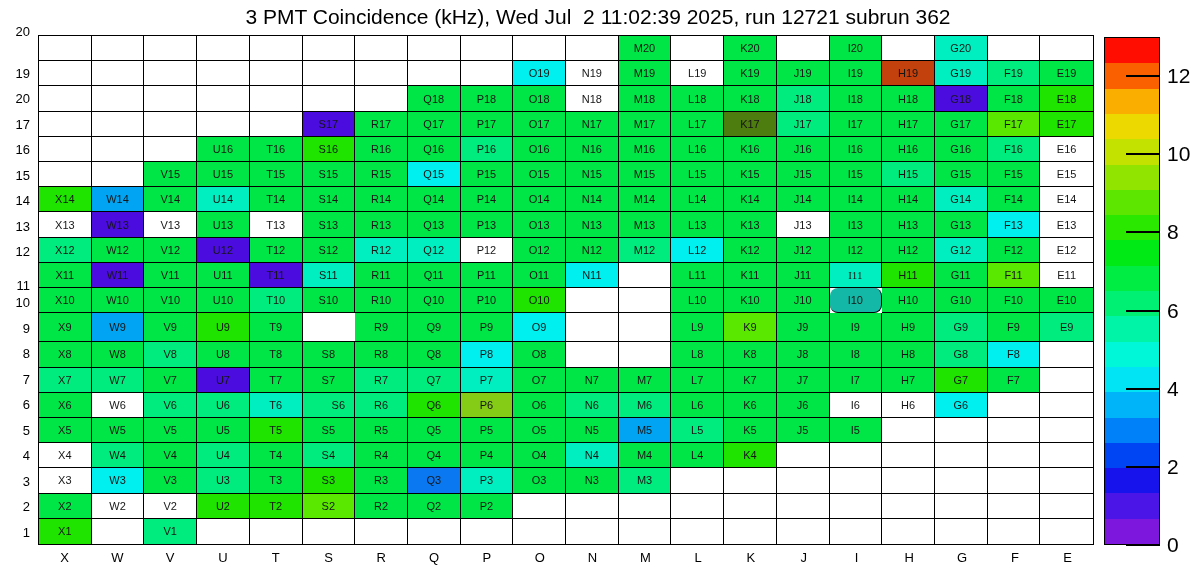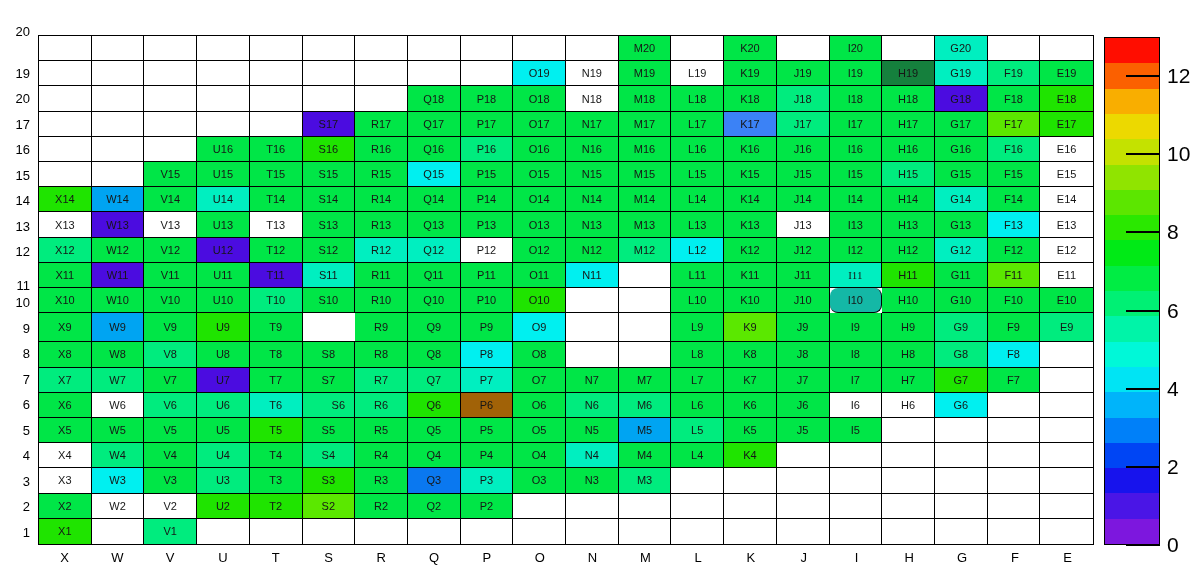--- a/index.html
+++ b/index.html
@@ -51,20 +51,21 @@
   }
   .cb-tick-label{
     position:absolute;left:1167px;width:40px;height:24px;
     font-size:21px;color:#000;line-height:24px;text-align:left;
   }
 </style>
 </head>
 <body>
 
 <div id="canvas">
+  <div id="chart-title">3 PMT Coincidence (kHz), Wed Jul  2 11:02:39 2025, run 12721 subrun 362</div>
   <div id="grid">
       <div class="cell" style="background: rgb(255, 255, 255);"></div>
       <div class="cell" style="background: rgb(255, 255, 255);"></div>
       <div class="cell" style="background: rgb(255, 255, 255);"></div>
       <div class="cell" style="background: rgb(255, 255, 255);"></div>
       <div class="cell" style="background: rgb(255, 255, 255);"></div>
       <div class="cell" style="background: rgb(255, 255, 255);"></div>
       <div class="cell" style="background: rgb(255, 255, 255);"></div>
       <div class="cell" style="background: rgb(255, 255, 255);"></div>
       <div class="cell" style="background: rgb(255, 255, 255);"></div>
@@ -88,21 +89,21 @@
       <div class="cell" style="background: rgb(255, 255, 255);"></div>
       <div class="cell" style="background: rgb(255, 255, 255);"></div>
       <div class="cell" style="background: rgb(255, 255, 255);"></div>
       <div class="cell" style="background: rgb(0, 240, 240);">O19</div>
       <div class="cell" style="background: rgb(255, 255, 255);">N19</div>
       <div class="cell" style="background: rgb(0, 230, 71);">M19</div>
       <div class="cell" style="background: rgb(255, 255, 255);">L19</div>
       <div class="cell" style="background: rgb(0, 230, 71);">K19</div>
       <div class="cell" style="background: rgb(0, 230, 71);">J19</div>
       <div class="cell" style="background: rgb(0, 230, 71);">I19</div>
-      <div class="cell" style="background: #15803d;">H19</div>
+      <div class="cell" style="background: #c2410c;">H19</div>
       <div class="cell" style="background: rgb(0, 239, 192);">G19</div>
       <div class="cell" style="background: rgb(0, 236, 126);">F19</div>
       <div class="cell col-last" style="background: rgb(0, 230, 71);">E19</div>
       <div class="cell" style="background: rgb(255, 255, 255);"></div>
       <div class="cell" style="background: rgb(255, 255, 255);"></div>
       <div class="cell" style="background: rgb(255, 255, 255);"></div>
       <div class="cell" style="background: rgb(255, 255, 255);"></div>
       <div class="cell" style="background: rgb(255, 255, 255);"></div>
       <div class="cell" style="background: rgb(255, 255, 255);"></div>
       <div class="cell" style="background: rgb(255, 255, 255);"></div>
@@ -125,21 +126,21 @@
       <div class="cell" style="background: rgb(255, 255, 255);"></div>
       <div class="cell" style="background: rgb(255, 255, 255);"></div>
       <div class="cell" style="background: rgb(75, 12, 224);">S17</div>
       <div class="cell" style="background: rgb(0, 230, 71);">R17</div>
       <div class="cell" style="background: rgb(0, 230, 71);">Q17</div>
       <div class="cell" style="background: rgb(0, 230, 71);">P17</div>
       <div class="cell" style="background: rgb(0, 230, 71);">O17</div>
       <div class="cell" style="background: rgb(0, 230, 71);">N17</div>
       <div class="cell" style="background: rgb(0, 230, 71);">M17</div>
       <div class="cell" style="background: rgb(0, 230, 71);">L17</div>
-      <div class="cell" style="background: #3b82f6;">K17</div>
+      <div class="cell" style="background: #4d7c0f;">K17</div>
       <div class="cell" style="background: rgb(0, 236, 126);">J17</div>
       <div class="cell" style="background: rgb(0, 230, 71);">I17</div>
       <div class="cell" style="background: rgb(0, 230, 71);">H17</div>
       <div class="cell" style="background: rgb(0, 230, 71);">G17</div>
       <div class="cell" style="background: rgb(91, 232, 0);">F17</div>
       <div class="cell col-last" style="background: rgb(31, 228, 0);">E17</div>
       <div class="cell" style="background: rgb(255, 255, 255);"></div>
       <div class="cell" style="background: rgb(255, 255, 255);"></div>
       <div class="cell" style="background: rgb(255, 255, 255);"></div>
       <div class="cell" style="background: rgb(0, 230, 71);">U16</div>
@@ -340,21 +341,21 @@
       <div class="cell" style="background: rgb(0, 230, 71);">F7</div>
       <div class="cell col-last" style="background: rgb(255, 255, 255);"></div>
       <div class="cell" style="background: rgb(0, 230, 71);">X6</div>
       <div class="cell" style="background: rgb(255, 255, 255);">W6</div>
       <div class="cell" style="background: rgb(0, 236, 126);">V6</div>
       <div class="cell" style="background: rgb(0, 236, 126);">U6</div>
       <div class="cell" style="background: rgb(0, 239, 192);">T6</div>
       <div class="cell" style="background: rgb(0, 236, 126); padding-left: 20px;">S6</div>
       <div class="cell" style="background: rgb(0, 236, 126);">R6</div>
       <div class="cell" style="background: rgb(31, 228, 0);">Q6</div>
-      <div class="cell" style="background: #a16207;">P6</div>
+      <div class="cell" style="background: #84cc16;">P6</div>
       <div class="cell" style="background: rgb(0, 230, 71);">O6</div>
       <div class="cell" style="background: rgb(0, 236, 126);">N6</div>
       <div class="cell" style="background: rgb(0, 236, 126);">M6</div>
       <div class="cell" style="background: rgb(0, 230, 71);">L6</div>
       <div class="cell" style="background: rgb(0, 230, 71);">K6</div>
       <div class="cell" style="background: rgb(0, 230, 71);">J6</div>
       <div class="cell" style="background: rgb(255, 255, 255);">I6</div>
       <div class="cell" style="background: rgb(255, 255, 255);">H6</div>
       <div class="cell" style="background: rgb(0, 240, 240);">G6</div>
       <div class="cell" style="background: rgb(255, 255, 255);"></div>

